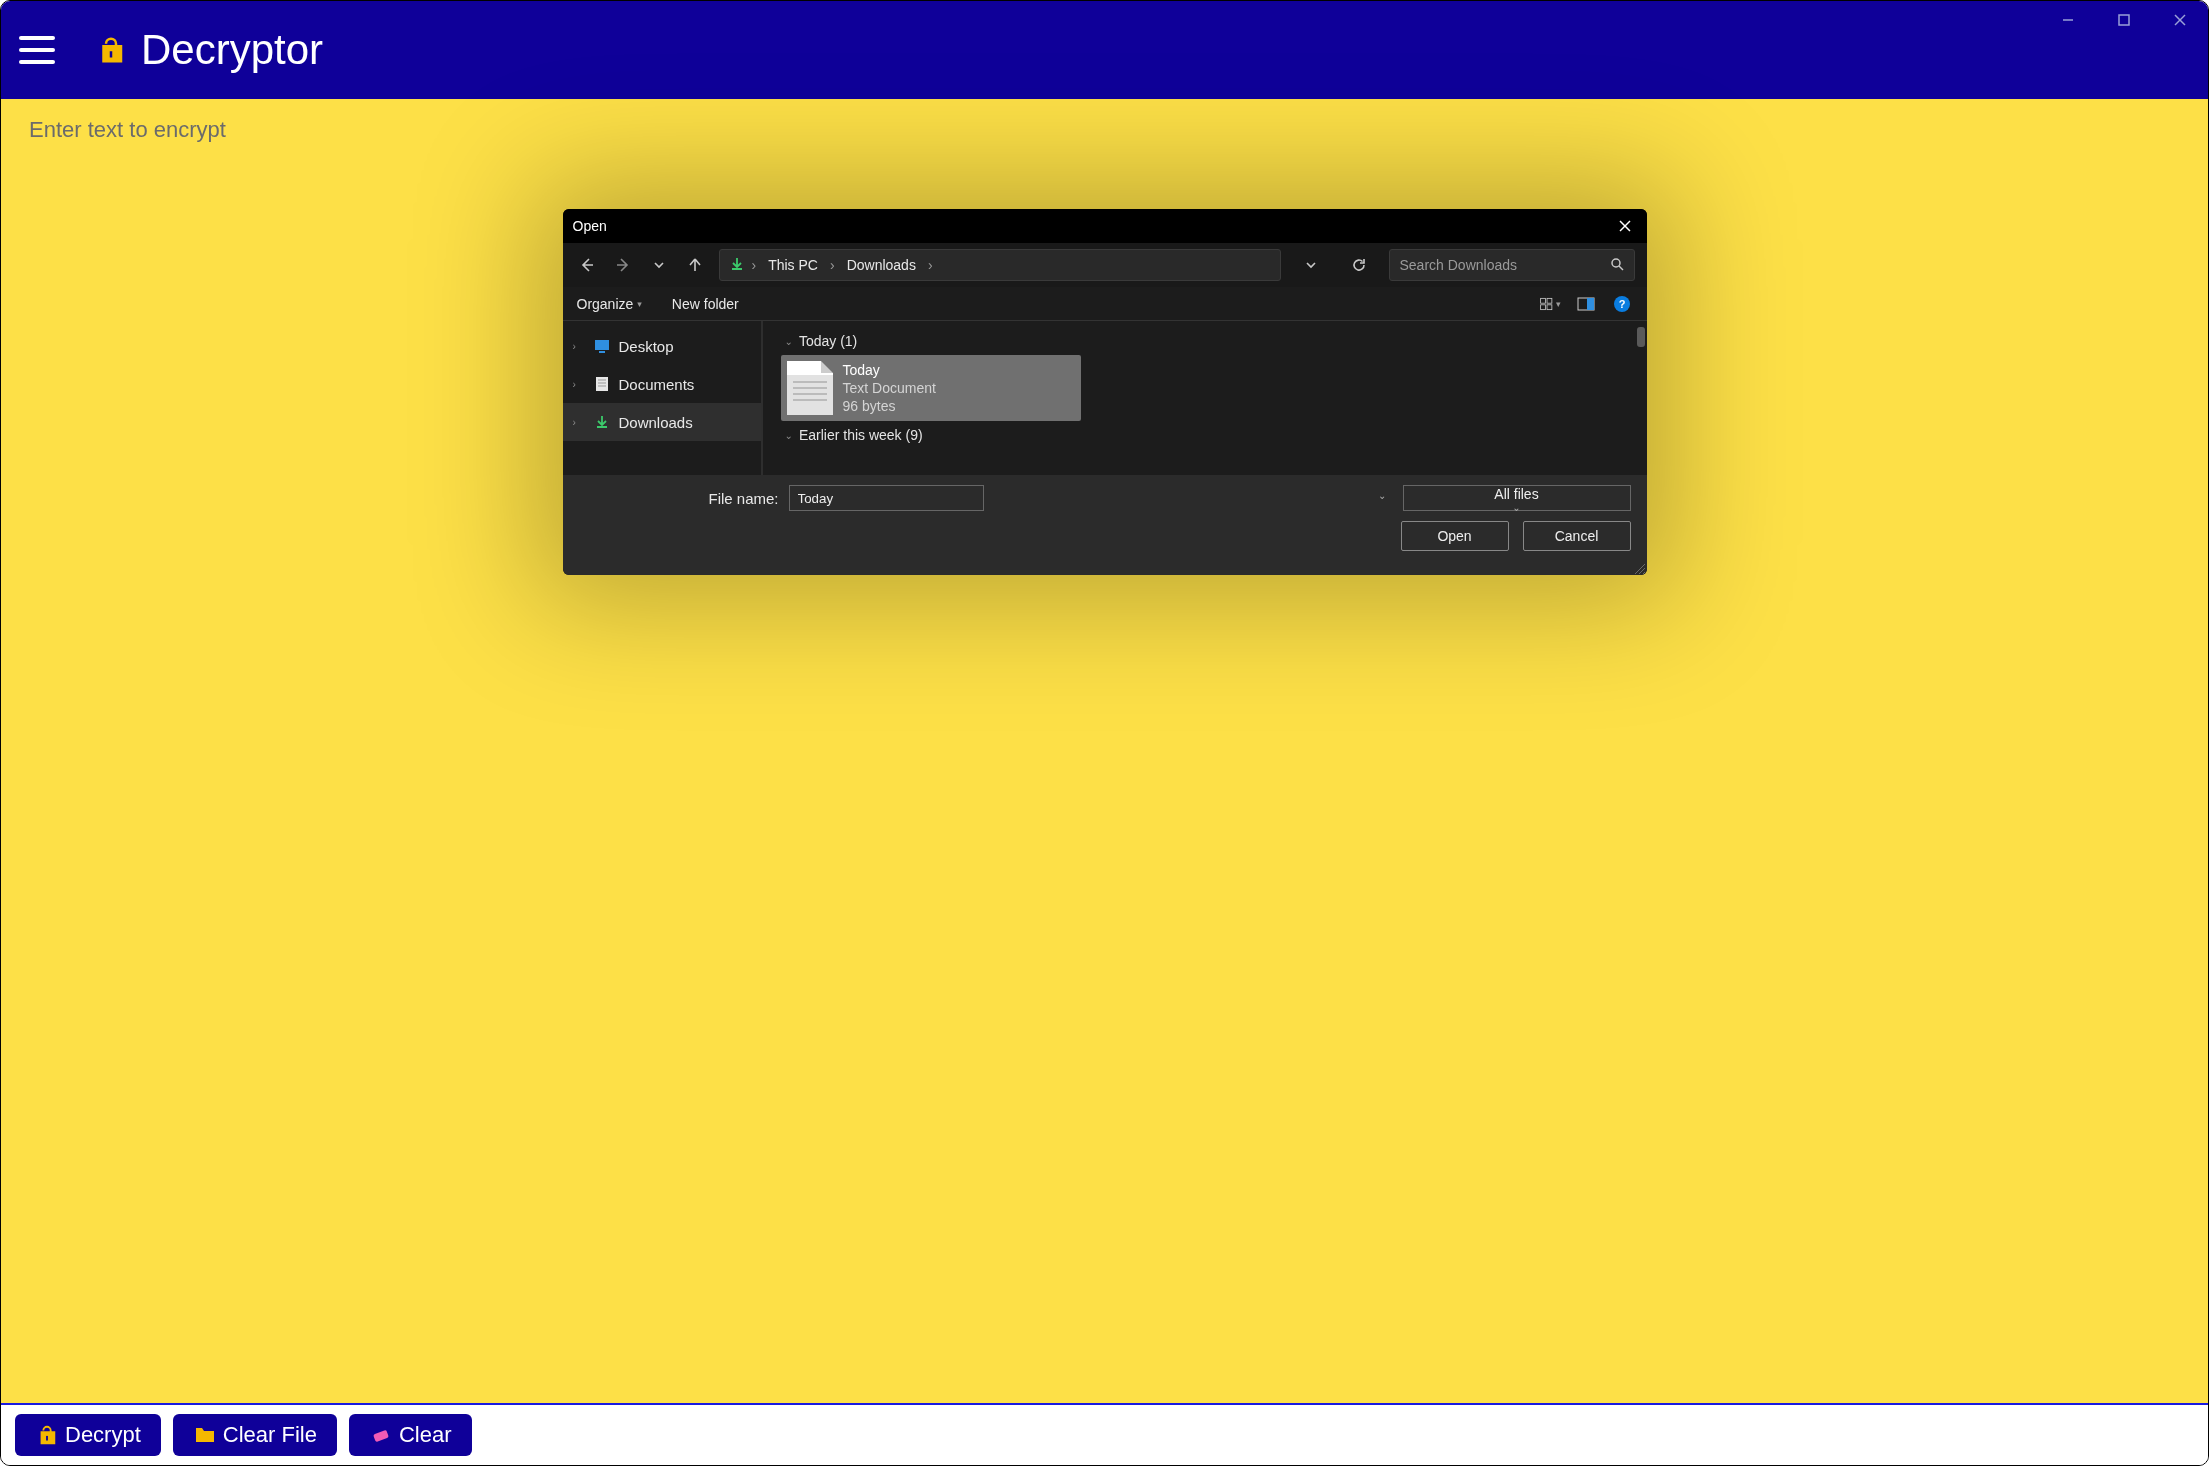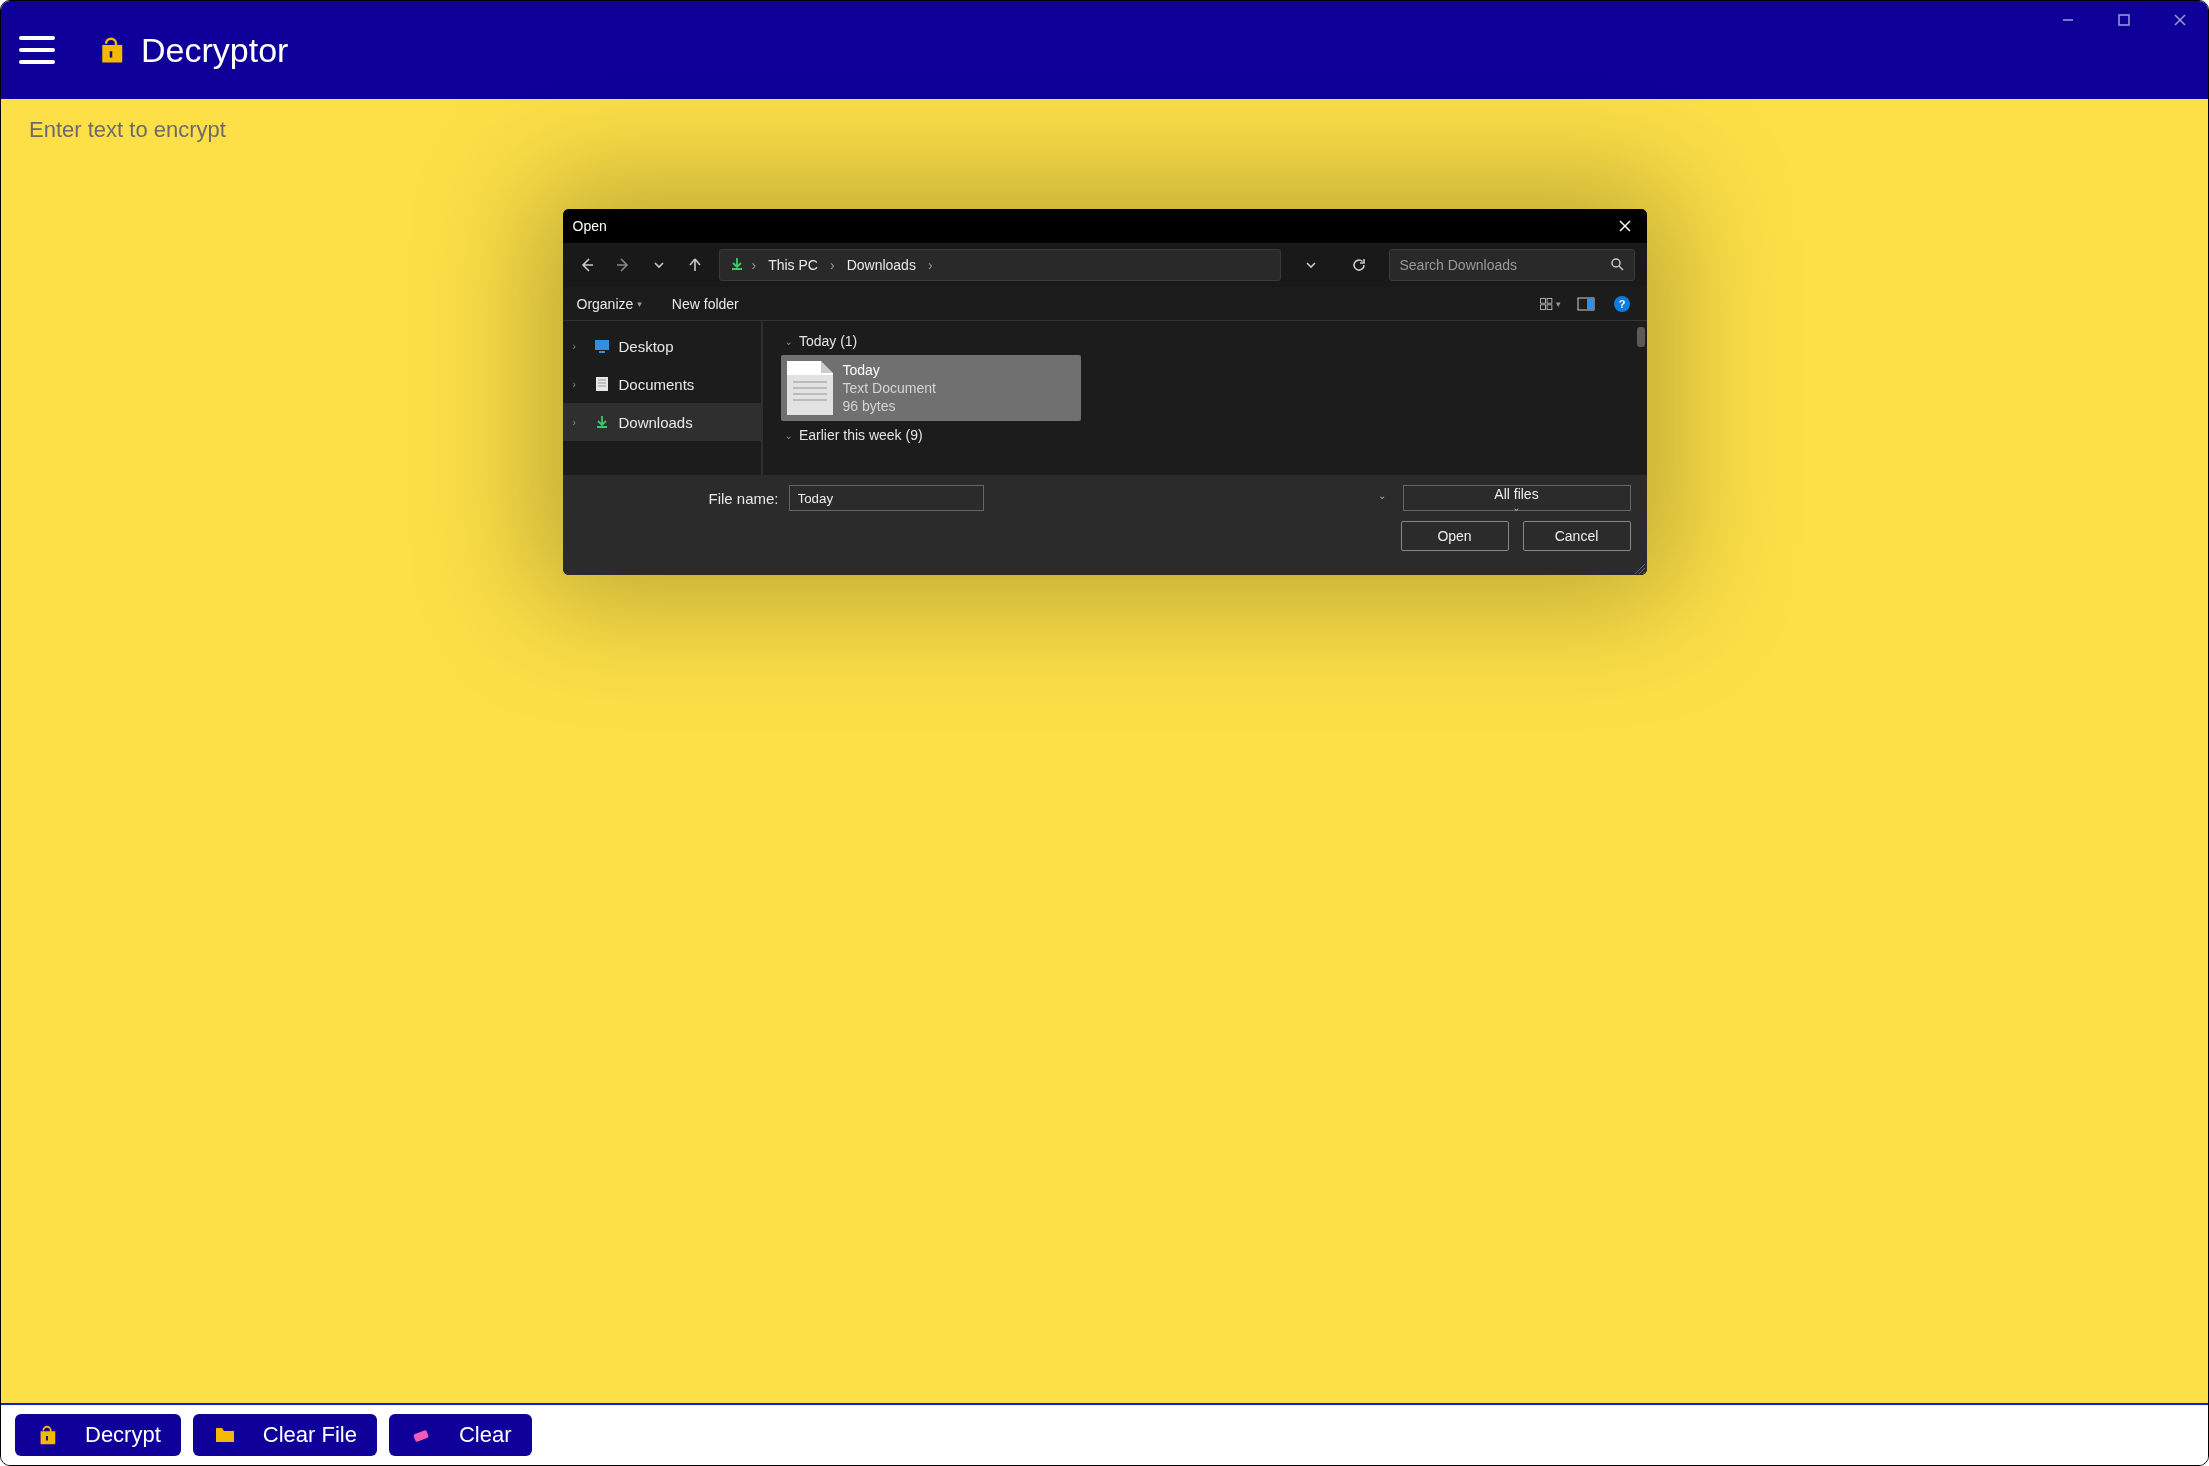--- a/index.html
+++ b/index.html
@@ -24,21 +24,21 @@
     padding-left: 18px;
     color: #fff;
     position: relative;
   }
   .hamburger {
     width: 36px; height: 28px; display:flex; flex-direction:column; justify-content:space-between;
     cursor: pointer; margin-right: 40px;
   }
   .hamburger div { height: 4px; background: #fff; border-radius: 2px; }
   .lock-icon-title { width: 32px; height: 32px; margin-right: 14px; display:flex; align-items:center; justify-content:center;}
-  .app-title { font-size: 34px; font-weight: 400; }
+  .app-title { font-size: 42px; font-weight: 400; }
   .winctrls { position:absolute; right:0; top:0; display:flex; }
   .winctrl { width:56px; height:38px; display:flex; align-items:center; justify-content:center; color:#bfc3e6; font-size:16px;}
   .winctrl svg { stroke: #9aa0d8; }
 
   
   .content {
     position: absolute;
     top: 98px;
     left: 0; right: 0;
     bottom: 60px;
@@ -64,21 +64,21 @@
     background:#fff;
   }
   .pill-btn {
     background: #0f0099;
     color: #fff;
     font-size: 22px;
     padding: 8px 20px;
     border-radius: 6px;
     display:flex;
     align-items:center;
-    gap: 26px;
+    gap: 6px;
     cursor:pointer;
   }
   .pill-btn .ico { width:24px; height:24px; display:flex; align-items:center; justify-content:center;}
 
   
   .dialog-wrap {
     position: absolute;
     top: 110px;
     left: 50%;
     transform: translateX(-50%);

